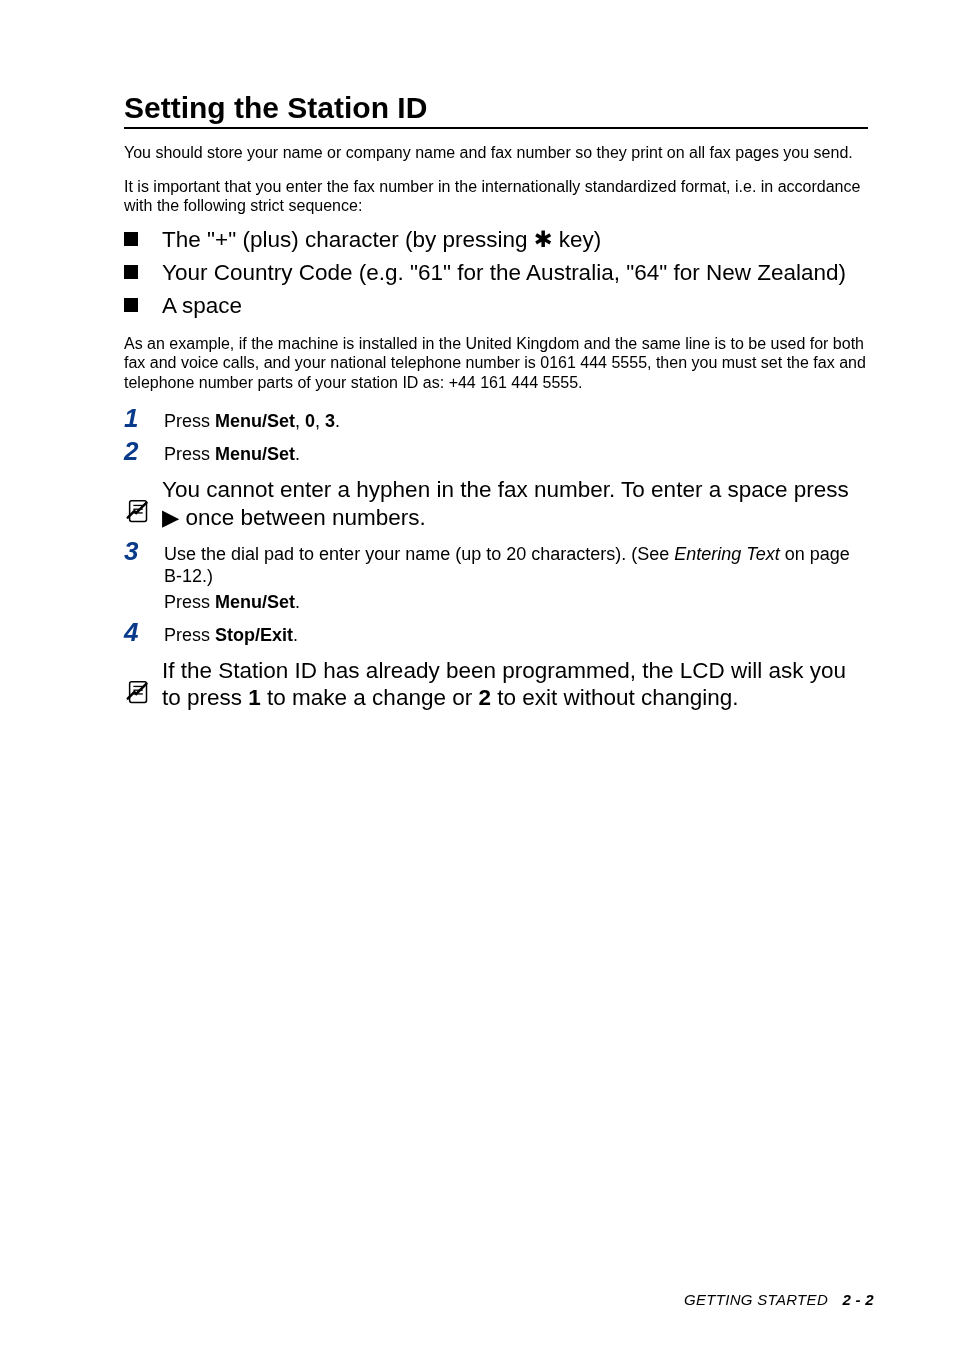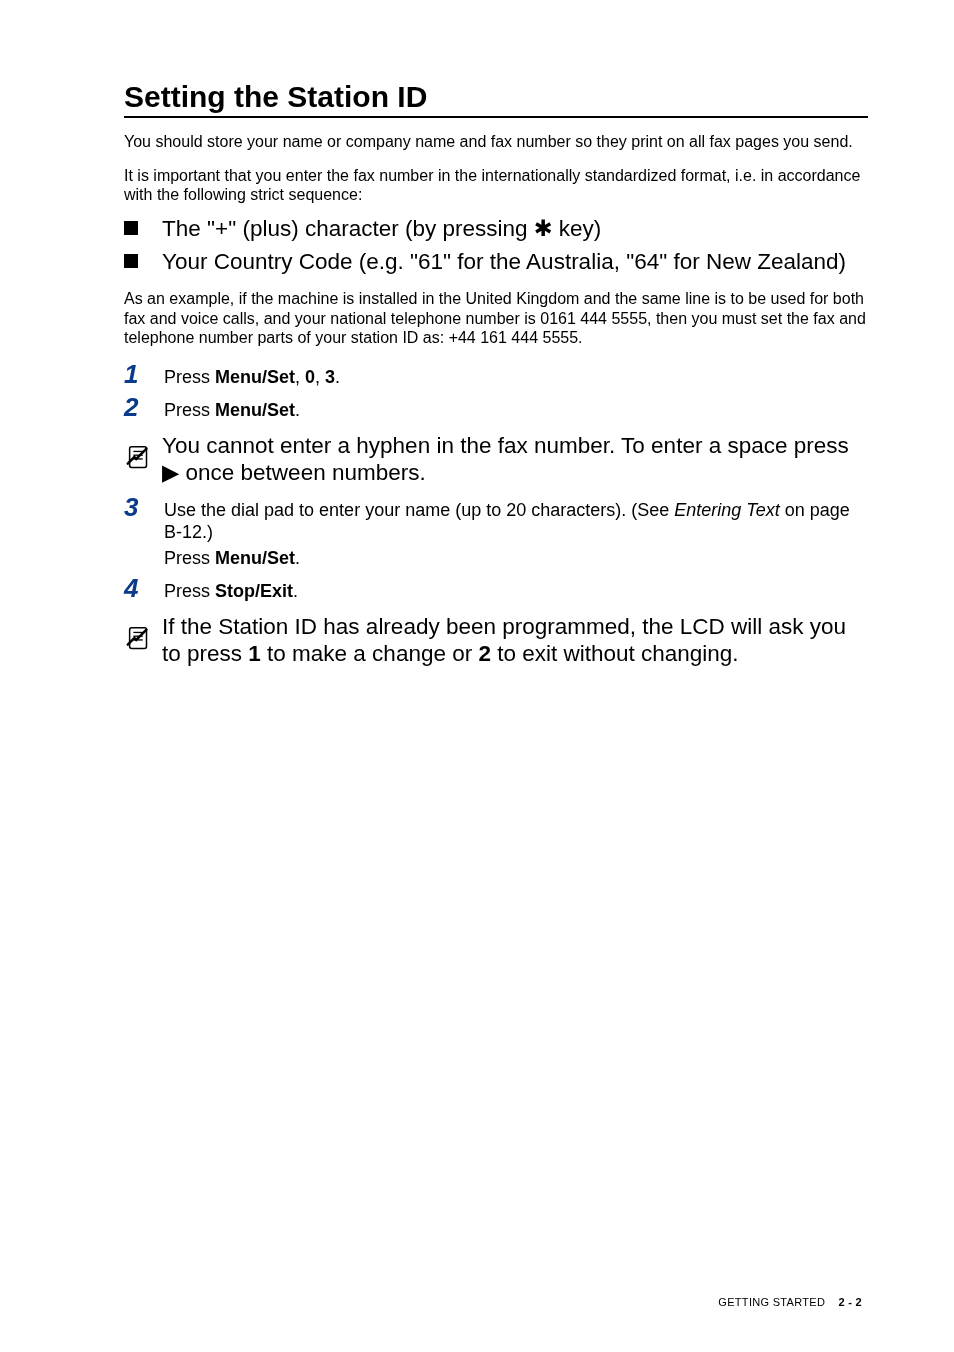--- a/index.html
+++ b/index.html
@@ -14,21 +14,21 @@
     box-sizing: border-box;
     position: relative;
   }
   .page {
     padding: 80px 86px 60px 124px;
     box-sizing: border-box;
   }
   h1 {
     font-size: 30px;
     font-weight: bold;
-    margin: 0 0 4px 0;
+    margin: 11px 0 4px 0;
     padding-bottom: 2px;
     border-bottom: 2px solid #000;
   }
   .para {
     font-size: 16px;
     line-height: 1.22;
     margin: 14px 0 0 0;
   }
   ul.squares {
     list-style: none;
@@ -72,39 +72,40 @@
   .step-body {
     font-size: 18px;
     line-height: 1.22;
   }
   .step-body .sub {
     display: block;
     margin-top: 4px;
   }
   .note-row {
     display: flex;
-    align-items: center;
+    align-items: flex-end;
     margin: 10px 0 0 0;
   }
   .note-icon {
     width: 34px;
     min-width: 34px;
     margin-right: 4px;
     margin-top: 2px;
   }
   .note-text {
     font-size: 22.5px;
     line-height: 1.22;
   }
   .footer {
     position: absolute;
-    right: 92px;
+    right: 80px;
     bottom: 44px;
-    font-size: 11px;
+    font-size: 15px;
     letter-spacing: 0.3px;
+    font-style: italic;
   }
   .footer .label { font-weight: normal; }
   .footer .pg { font-weight: bold; margin-left: 10px; }
 
   b { font-weight: bold; }
   i.ref { font-style: italic; }
 </style>
 </head>
 <body>
 
@@ -112,20 +113,21 @@
 
   <h1>Setting the Station ID</h1>
 
   <p class="para">You should store your name or company name and fax number so they print on all fax pages you send.</p>
 
   <p class="para">It is important that you enter the fax number in the internationally standardized format, i.e. in accordance with the following strict sequence:</p>
 
   <ul class="squares">
     <li>The "+" (plus) character (by pressing  ✱  key)</li>
     <li>Your Country Code (e.g. "61" for the Australia, "64" for New Zealand)</li>
+    <li>A space</li>
   </ul>
 
   <p class="para">As an example, if the machine is installed in the United Kingdom and the same line is to be used for both fax and voice calls, and your national telephone number is 0161 444 5555, then you must set the fax and telephone number parts of your station ID as: +44 161 444 5555.</p>
 
   <div class="steps">
 
     <div class="step">
       <div class="step-num">1</div>
       <div class="step-body">
         <span>Press </span><b>Menu/Set</b><span>, </span><b>0</b><span>, </span><b>3</b><span>.</span>

